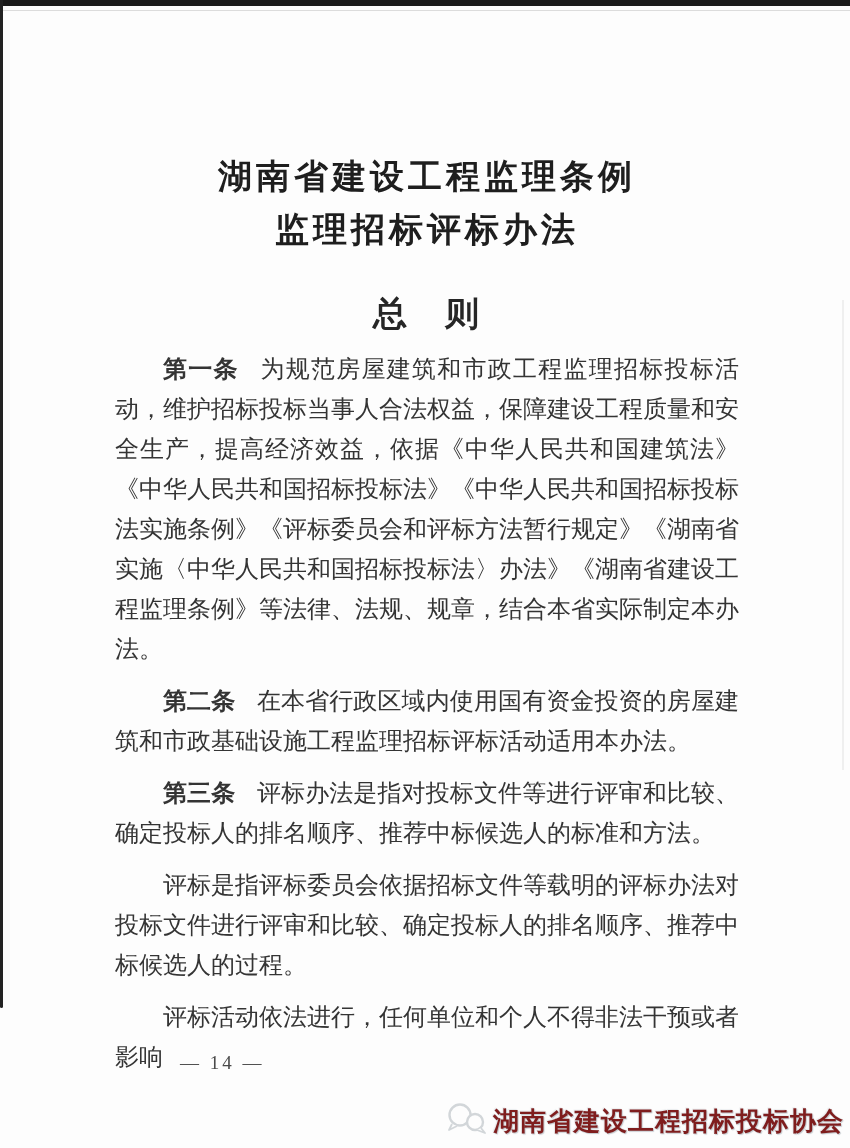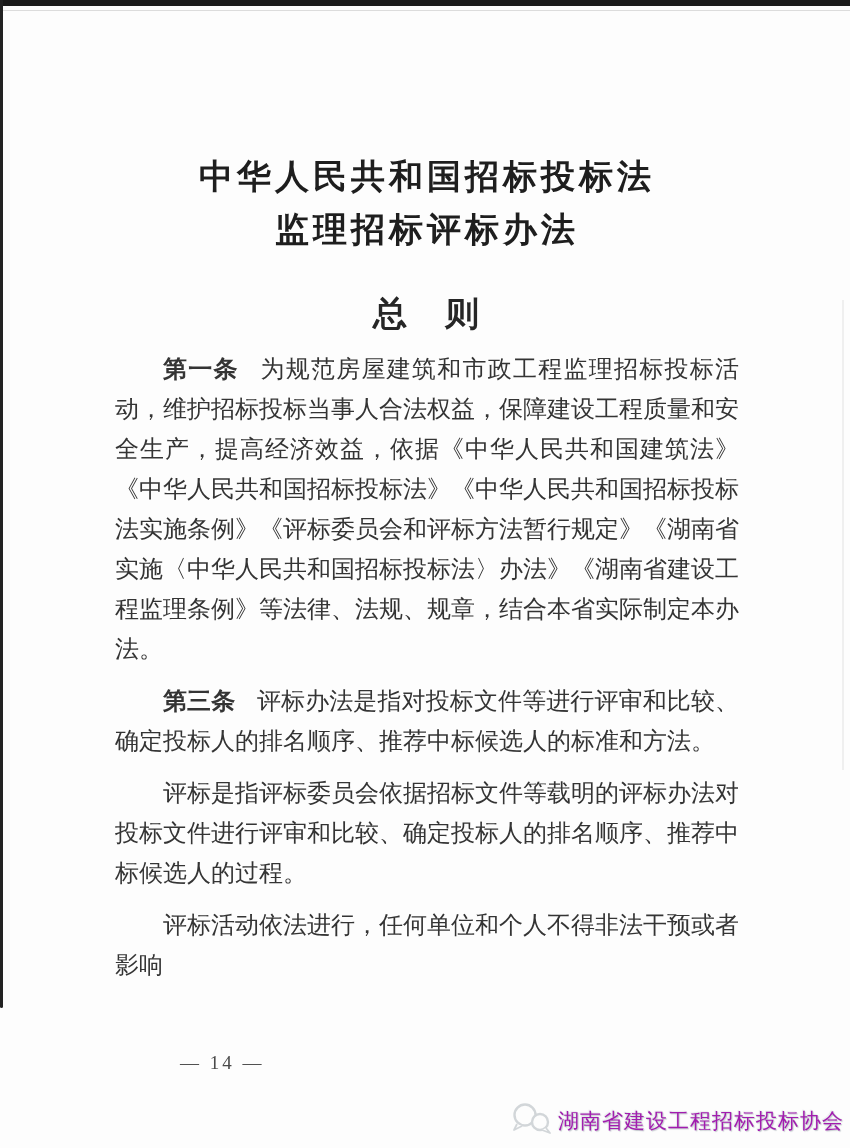--- a/index.html
+++ b/index.html
@@ -65,42 +65,43 @@
     position: absolute; top: 1052px; left: 140px;
     font-size: 19px; color: #4a4a4a; letter-spacing: 3px; margin-left: 40px;
   }
 
   .watermark {
     position: absolute; right: 6px; bottom: 6px;
     display: flex; align-items: center; gap: 5px;
   }
   .watermark-text {
     font-family: "Liberation Sans", "DejaVu Sans", sans-serif;
-    font-size: 21px; font-weight: normal; letter-spacing: 1px;
-    color: #a21caf;
+    font-size: 26px; font-weight: bold; letter-spacing: 1px;
+    color: #7f1d1d;
     text-shadow: 1px 1px 1px #c3c8cd, -1px -1px 1px #e9ebed, 0 0 1px #ced3d7;
   }
 </style>
 </head>
 <body>
 
 <div class="scan-edge-top"></div>
 <div class="scan-line-top"></div>
 <div class="scan-edge-left"></div>
 <div class="scan-line-right"></div>
 
 <div class="title-block">
-  <div class="title-line">中华人民共和国招标投标法</div>
+  <div class="title-line">湖南省建设工程监理条例</div>
   <div class="title-line">监理招标评标办法</div>
 </div>
 
 <div class="section-heading">总　则</div>
 
 <div class="body-text">
   <p class="para"><span class="para-label">第一条</span><span>为规范房屋建筑和市政工程监理招标投标活动，维护招标投标当事人合法权益，保障建设工程质量和安全生产，提高经济效益，依据《中华人民共和国建筑法》《中华人民共和国招标投标法》《中华人民共和国招标投标法实施条例》《评标委员会和评标方法暂行规定》《湖南省实施〈中华人民共和国招标投标法〉办法》《湖南省建设工程监理条例》等法律、法规、规章，结合本省实际制定本办法。</span></p>
+  <p class="para"><span class="para-label">第二条</span><span>在本省行政区域内使用国有资金投资的房屋建筑和市政基础设施工程监理招标评标活动适用本办法。</span></p>
   <p class="para"><span class="para-label">第三条</span><span>评标办法是指对投标文件等进行评审和比较、确定投标人的排名顺序、推荐中标候选人的标准和方法。</span></p>
   <p class="para"><span class="para-label"></span><span>评标是指评标委员会依据招标文件等载明的评标办法对投标文件进行评审和比较、确定投标人的排名顺序、推荐中标候选人的过程。</span></p>
   <p class="para"><span class="para-label"></span><span>评标活动依法进行，任何单位和个人不得非法干预或者影响</span></p>
 </div>
 
 <div class="page-number">— 14 —</div>
 
 <div class="watermark">
   <span>
     <svg width="42" height="38" viewBox="0 0 42 38">

